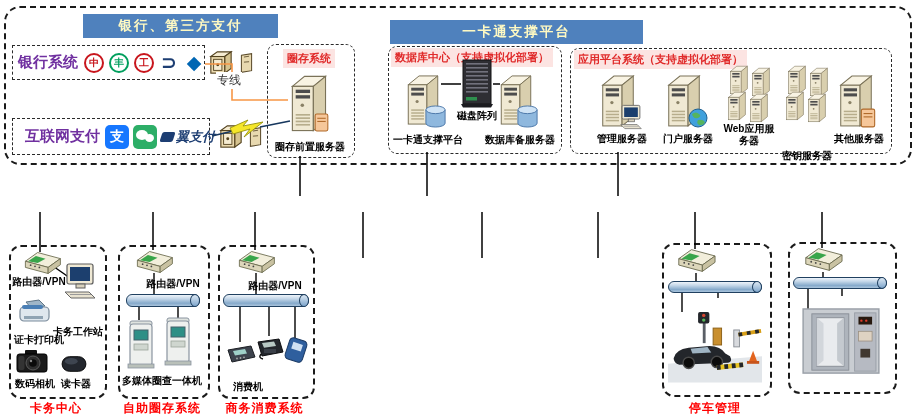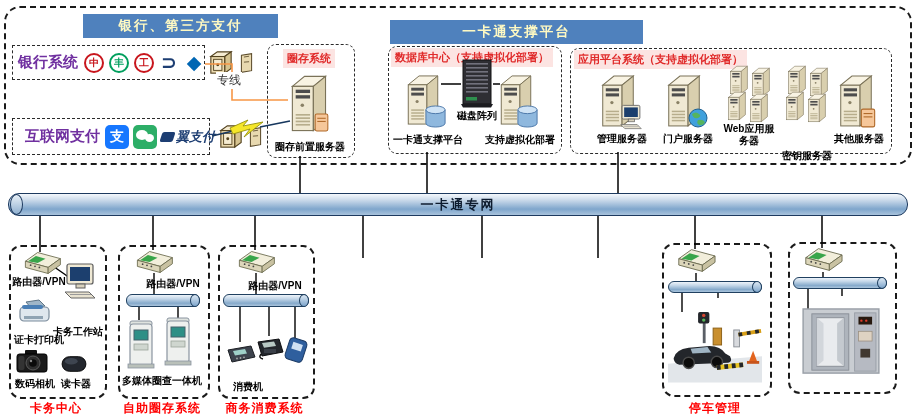--- a/index.html
+++ b/index.html
@@ -293,24 +293,20 @@
     <line x1="682" y1="291" x2="682" y2="312" stroke="#000" stroke-width="1.4"></line>
     <line x1="718" y1="291" x2="718" y2="298" stroke="#000" stroke-width="1.4"></line>
 
     <line x1="823" y1="272" x2="823" y2="278" stroke="#000" stroke-width="1.4"></line>
     <line x1="808" y1="288" x2="808" y2="312" stroke="#000" stroke-width="1.4"></line>
     <line x1="842" y1="288" x2="842" y2="296" stroke="#000" stroke-width="1.4"></line>
   </svg>
 
   <span class="linelbl" style="left:216px;top:72px;">专线</span>
 
-  <div class="abs pipe" style="left:8px;top:193px;width:898px;height:21px;">
-    <span class="cap"></span>
-    <span class="pipe-label">一卡通专网</span>
-  </div>
 
   <div class="abs pinkt" style="left:283px;top:49px;">圈存系统</div>
   <svg class="ic" viewBox="0 0 36 57" style="left:288px;top:72px;width:40px;height:60px;">
       <use href="#tower" transform="scale(1.05)"></use>
     </svg>
   <svg class="ic" viewBox="0 0 14 18" style="left:314px;top:113px;width:15px;height:19px;">
       <use href="#card"></use>
     </svg>
   <div class="ilbl" style="left:268px;top:141px;width:84px;">圈存前置服务器</div>
 
@@ -325,21 +321,21 @@
       <use href="#rack"></use>
     </svg>
   <div class="ilbl" style="left:454px;top:110px;width:46px;">磁盘阵列</div>
   <svg class="ic" viewBox="0 0 36 57" style="left:497px;top:72px;width:38px;height:56px;">
       <use href="#tower"></use>
     </svg>
   <svg class="ic" viewBox="0 0 24 26" style="left:516px;top:104px;width:23px;height:25px;">
       <use href="#cyl"></use>
     </svg>
   <div class="ilbl" style="left:388px;top:134px;width:80px;">一卡通支撑平台</div>
-  <div class="ilbl" style="left:480px;top:134px;width:80px;">支持虚拟化部署</div>
+  <div class="ilbl" style="left:480px;top:134px;width:80px;">数据库备服务器</div>
 
   <div class="abs pinkt" style="left:574px;top:50px;">应用平台系统（支持虚拟化部署）</div>
 
   <svg class="ic" viewBox="0 0 36 57" style="left:598px;top:72px;width:40px;height:58px;">
       <use href="#tower"></use>
     </svg>
   <svg class="ic" viewBox="0 0 38 38" style="left:618px;top:104px;width:26px;height:26px;">
       <use href="#monitor"></use>
     </svg>
   <div class="ilbl" style="left:586px;top:133px;width:72px;">管理服务器</div>

